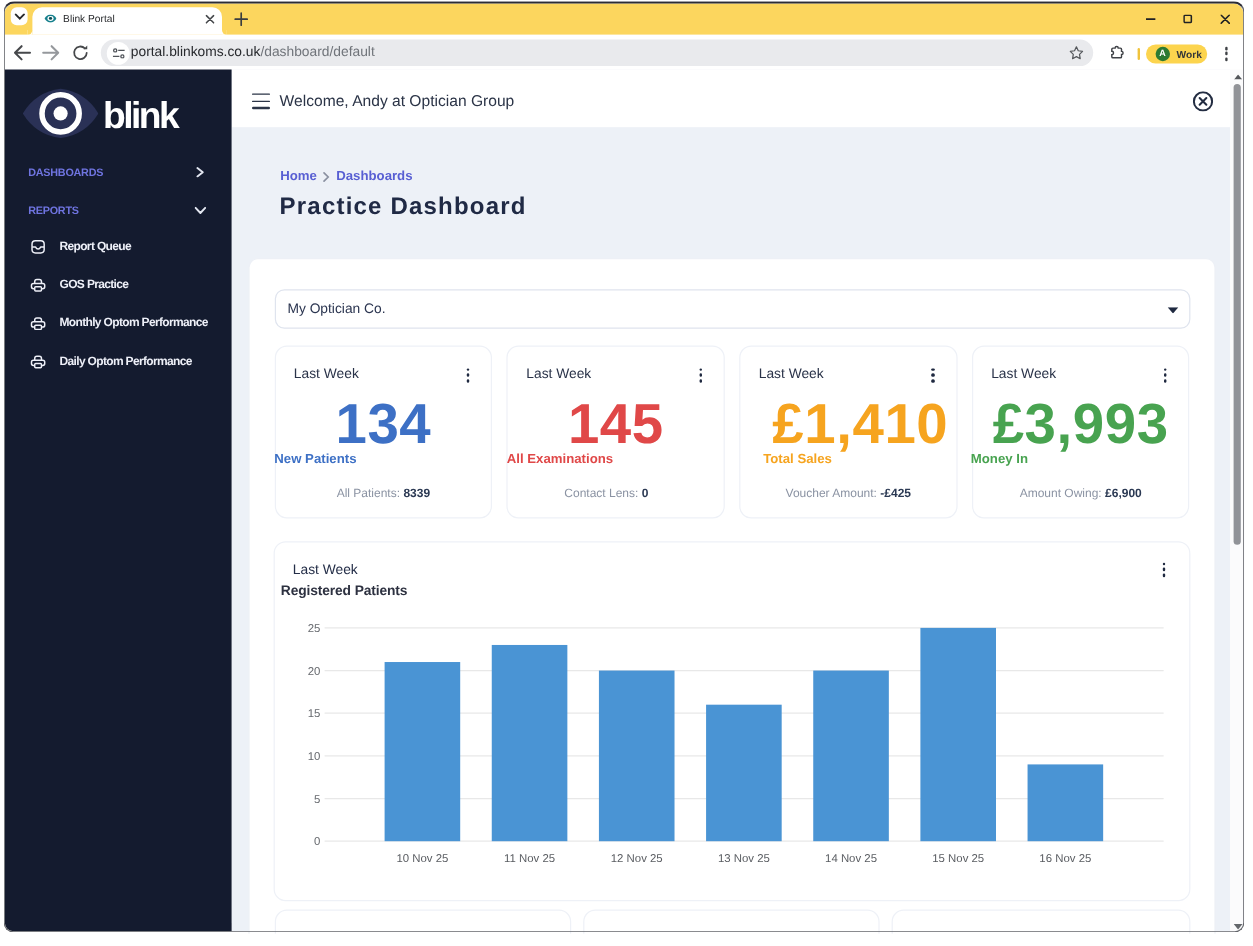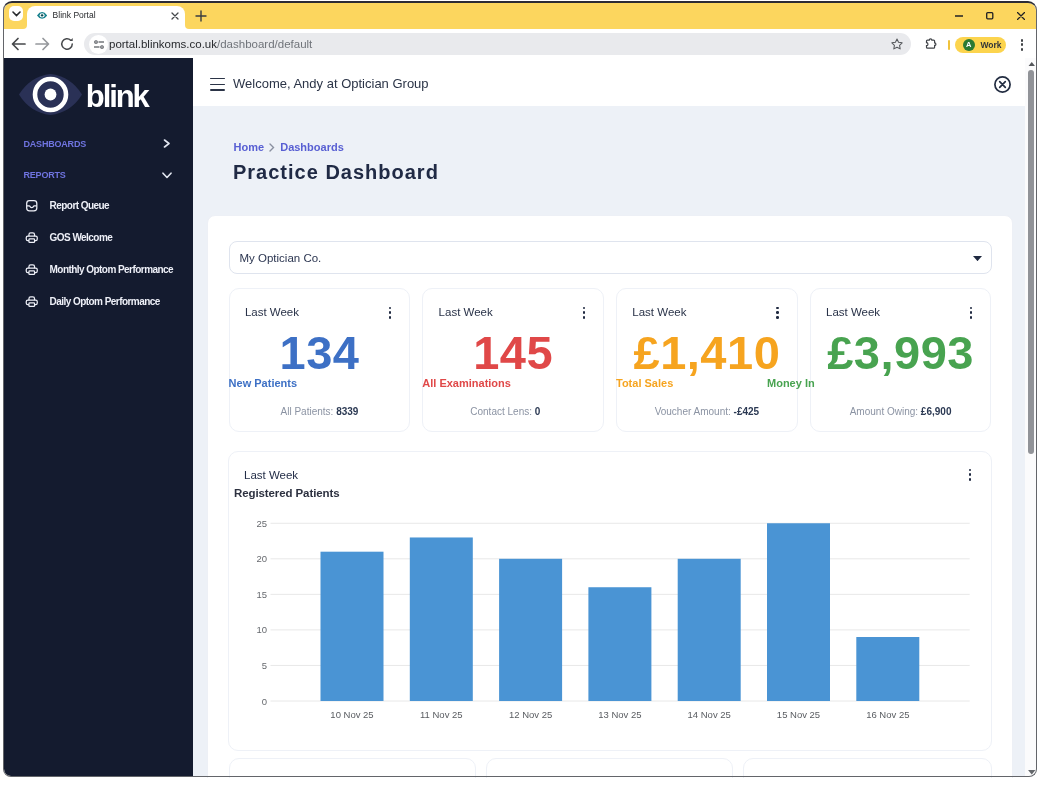--- a/index.html
+++ b/index.html
@@ -34,21 +34,21 @@
   #select { left:228.6px; top:241.2px; width:763px; height:33px; background:#fff;
     border:1px solid #dfe4ee; border-radius:8px; }
   .card { background:#fff; border:1px solid #eef1f7; border-radius:10px; }
   .cardtitle { font-size:11.5px; line-height:11.5px; font-weight:400; color:#2a3349; }
   .dots { width:3px; color:#1f2940; }
   .dots i { display:block; width:2.6px; height:2.6px; border-radius:50%; background:#1f2940; margin:0 0 2.1px 0; }
   .bignum { font-size:47px; line-height:45px; font-weight:700; text-align:center; letter-spacing:0.5px; }
   .numlab { font-size:11px; line-height:12px; font-weight:600; text-align:left; }
   .subline { font-size:10px; line-height:11px; color:#8b93a3; text-align:center; }
   .subline b { font-size:10px; color:#2b3953; font-weight:700; }
-  .c-blue { color:#3d70c5; } .c-red { color:#e04848; } .c-orange { color:#f6a41f; } .c-green { color:#48a350; }
+  .c-blue { color:#3d70c5; } .c-red { color:#e04848; } .c-orange { color:#f6a41f;padding-left:20px; } .c-green { color:#48a350; }
   .sideitem { font-size:10px; line-height:10px; font-weight:700; letter-spacing:-0.55px; color:#eef0f8; }
   .sidehead { font-size:9px; line-height:9px; font-weight:700; color:#6f74e0; letter-spacing:-0.2px; }
 </style>
 </head>
 <body>
 
   <div class="abs" id="tabstrip"></div>
   <div class="abs tabbtn"></div>
   <svg class="abs" style="left:11.5px; top:10.5px;" width="9" height="6" viewBox="0 0 9 6">
     <path d="M1 1l3.5 3.5L8 1" stroke="#27292c" stroke-width="1.6" fill="none" stroke-linecap="round"></path>
@@ -148,21 +148,21 @@
   <svg class="abs" style="left:25px; top:198.7px;" width="13.5" height="13.5" viewBox="0 0 24 24">
     <rect x="3" y="3" width="18" height="18" rx="5" fill="none" stroke="#eef0f8" stroke-width="2.2"></rect>
     <path d="M3.2 12.3 h4.3 q1.1 0 1.45 1.05 q0.55 1.85 3.05 1.85 q2.5 0 3.05-1.85 q0.35-1.05 1.45-1.05 H20.8" fill="none" stroke="#eef0f8" stroke-width="2.2"></path>
   </svg>
   <div class="abs sideitem" style="left:49.6px; top:200.5px;">Report Queue</div>
   <svg class="abs" style="left:25px; top:230.7px;" width="13.5" height="13.5" viewBox="0 0 24 24">
     <path d="M7 9.2 V6.6 Q7 3.4 10.2 3.4 H13.8 Q17 3.4 17 6.6 V9.2" fill="none" stroke="#eef0f8" stroke-width="2.2"></path>
     <rect x="2.2" y="9.2" width="19.6" height="7.8" rx="2.8" fill="none" stroke="#eef0f8" stroke-width="2.2"></rect>
     <rect x="7" y="14.2" width="10" height="6.2" rx="1.4" fill="#141b2f" stroke="#eef0f8" stroke-width="2.2"></rect>
   </svg>
-  <div class="abs sideitem" style="left:49.6px; top:232.5px;">GOS Welcome</div>
+  <div class="abs sideitem" style="left:49.6px; top:232.5px;">GOS Practice</div>
   <svg class="abs" style="left:25px; top:263.3px;" width="13.5" height="13.5" viewBox="0 0 24 24">
     <path d="M7 9.2 V6.6 Q7 3.4 10.2 3.4 H13.8 Q17 3.4 17 6.6 V9.2" fill="none" stroke="#eef0f8" stroke-width="2.2"></path>
     <rect x="2.2" y="9.2" width="19.6" height="7.8" rx="2.8" fill="none" stroke="#eef0f8" stroke-width="2.2"></rect>
     <rect x="7" y="14.2" width="10" height="6.2" rx="1.4" fill="#141b2f" stroke="#eef0f8" stroke-width="2.2"></rect>
   </svg>
   <div class="abs sideitem" style="left:49.6px; top:265.3px;">Monthly Optom Performance</div>
   <svg class="abs" style="left:25px; top:295.3px;" width="13.5" height="13.5" viewBox="0 0 24 24">
     <path d="M7 9.2 V6.6 Q7 3.4 10.2 3.4 H13.8 Q17 3.4 17 6.6 V9.2" fill="none" stroke="#eef0f8" stroke-width="2.2"></path>
     <rect x="2.2" y="9.2" width="19.6" height="7.8" rx="2.8" fill="none" stroke="#eef0f8" stroke-width="2.2"></rect>
     <rect x="7" y="14.2" width="10" height="6.2" rx="1.4" fill="#141b2f" stroke="#eef0f8" stroke-width="2.2"></rect>
@@ -224,21 +224,21 @@
     <div class="abs numlab c-orange" style="left:616px; top:376.9px; width:181.8px;">Total Sales</div>
     <div class="abs subline" style="left:616px; top:406px; width:181.8px;">Voucher Amount: <b>-£425</b></div>
     <div class="abs card" style="left:809.7px; top:288.4px; width:181.8px; height:143.6px;"></div>
     <div class="abs cardtitle" style="left:826px; top:307px;">Last Week</div>
     <div class="abs dots" style="left:969.9000000000001px; top:306.7px;">
       <i></i>
       <i></i>
       <i></i>
     </div>
     <div class="abs bignum c-green" style="left:809.7px; top:329.9px; width:181.8px;">£3,993</div>
-    <div class="abs numlab c-green" style="left:767px; top:376.9px; width:181.8px;">Money In</div>
+    <div class="abs numlab c-green" style="left:809px; top:376.9px; width:181.8px;">Money In</div>
     <div class="abs subline" style="left:809.7px; top:406px; width:181.8px;">Amount Owing: <b>£6,900</b></div>
   </div>
 
   <div class="abs card" style="left:227.5px; top:450.5px; width:764.5px; height:300px;"></div>
   <div class="abs cardtitle" style="left:244px; top:470px; color:#242e48;">Last Week</div>
   <div class="abs dots" style="left:968.7px; top:468.7px;">
     <i></i>
     <i></i>
     <i></i>
   </div>

